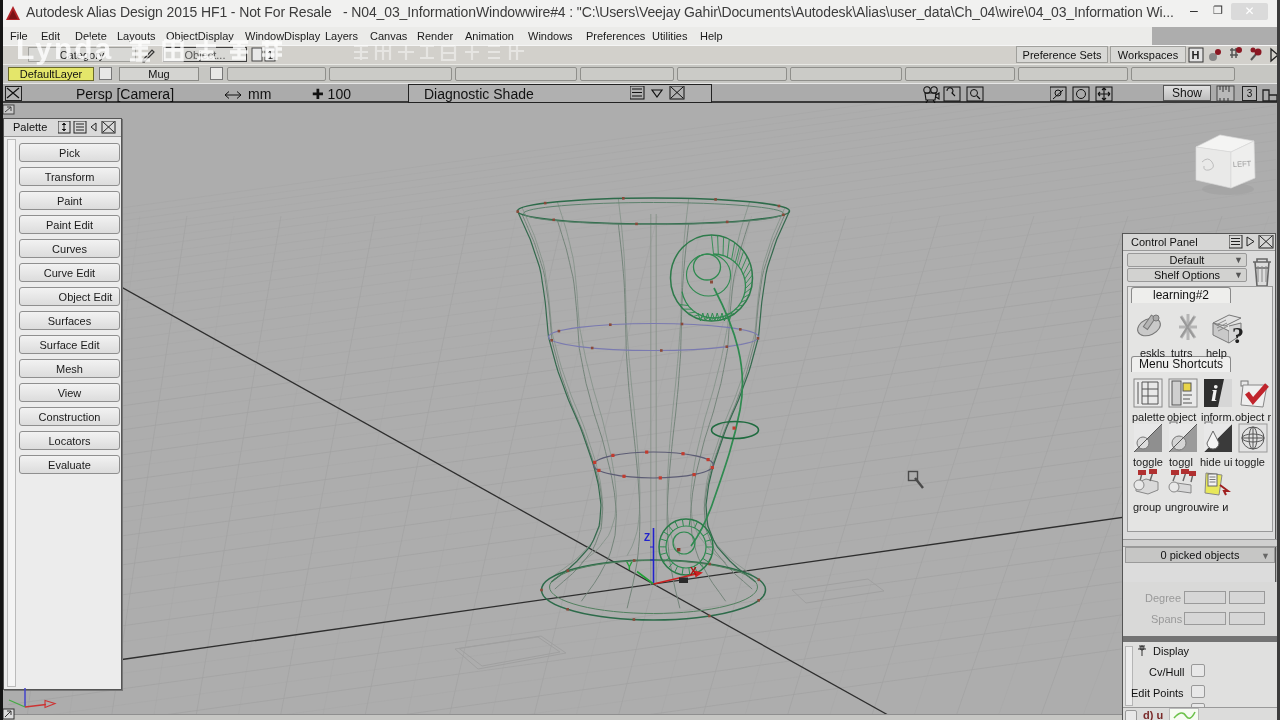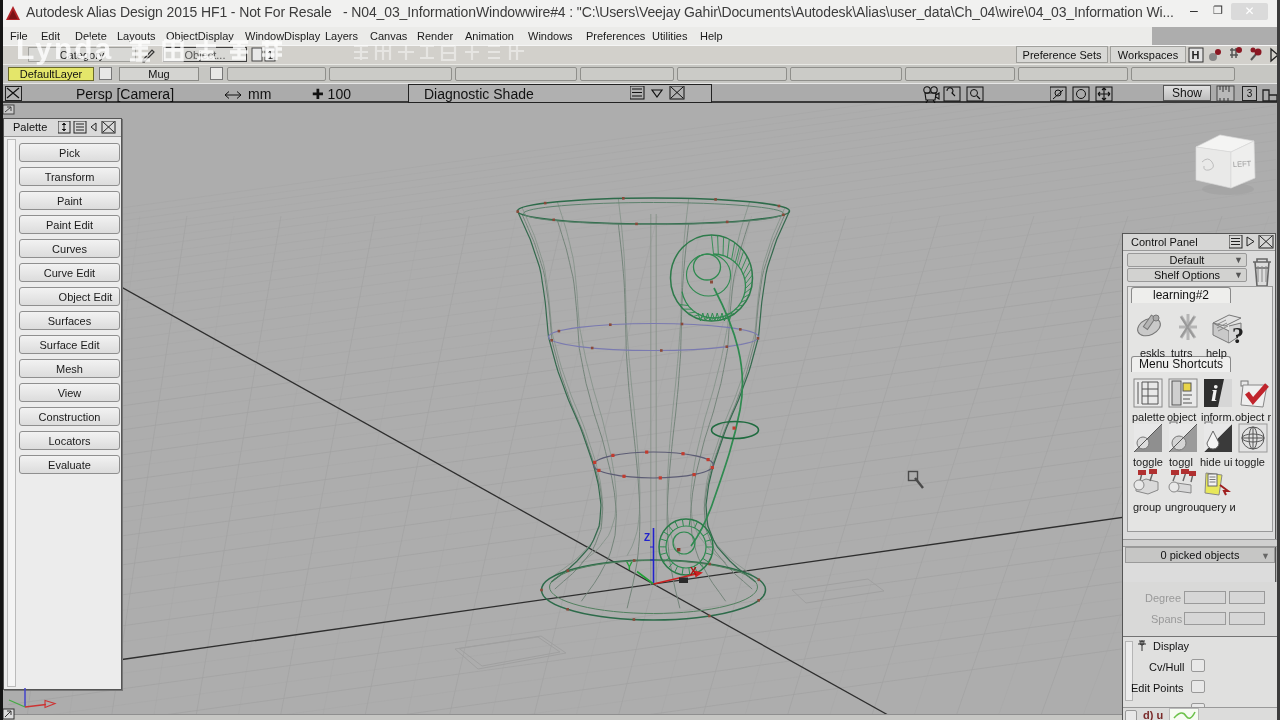--- a/index.html
+++ b/index.html
@@ -559,35 +559,35 @@
  <span class="ilabel" style="left:9px;top:177px;">palette</span>
  <span class="ilabel" style="left:44px;top:177px;">object</span>
  <span class="ilabel" style="left:78px;top:177px;">inform.</span>
  <span class="ilabel" style="left:112px;top:177px;">object r</span>
  <span class="ilabel" style="left:10px;top:222px;">toggle</span>
  <span class="ilabel" style="left:46px;top:222px;">toggl</span>
  <span class="ilabel" style="left:77px;top:222px;">hide ui</span>
  <span class="ilabel" style="left:112px;top:222px;">toggle</span>
  <span class="ilabel" style="left:10px;top:267px;">group</span>
  <span class="ilabel" style="left:42px;top:267px;">ungrou</span>
- <span class="ilabel" style="left:76px;top:267px;">query и</span>
+ <span class="ilabel" style="left:76px;top:267px;">wire и</span>
 
  <div style="position:absolute;left:0px;top:305px;width:154px;height:8px;background:#cfcfcf;border-top:1px solid #999;border-bottom:1px solid #999;"></div>
  <div style="position:absolute;left:2px;top:313px;width:150px;height:16px;background:#c6c6c5;border:1px solid #9a9a9a;text-align:center;line-height:15px;">0 picked objects<span style="position:absolute;right:4px;top:1px;font-size:9px;color:#666;">▼</span></div>
 
  <div style="position:absolute;left:0;top:348px;width:154px;height:56px;background:#d9d9d8;">
    <span style="position:absolute;left:22px;top:10px;color:#999;">Degree</span>
    <div class="nbox" style="left:61px;top:9px;"></div>
    <div class="nbox" style="left:106px;top:9px;width:36px;"></div>
    <span style="position:absolute;left:28px;top:31px;color:#999;">Spans</span>
    <div class="nbox" style="left:61px;top:30px;"></div>
    <div class="nbox" style="left:106px;top:30px;width:36px;"></div>
  </div>
 
- <div style="position:absolute;left:0;top:402px;width:154px;height:72px;background:#e0e0df;border-top:1px solid #737373;">
+ <div style="position:absolute;left:0;top:402px;width:154px;height:72px;background:#e0e0df;border-top:6px solid #737373;">
    <div style="position:absolute;left:2px;top:4px;width:8px;height:60px;background:#ececec;border:1px solid #b5b5b5;"></div>
    <svg width="12" height="12" style="position:absolute;left:13px;top:3px;">
         <path d="M6,1 v10 M2,4 h8 M3,1 l6,0" stroke="#333" fill="none"></path>
         <circle cx="6" cy="3" r="2" fill="none" stroke="#333"></circle>
       </svg>
    <span style="position:absolute;left:30px;top:3px;">Display</span>
    <span style="position:absolute;left:26px;top:24px;">Cv/Hull</span>
    <div class="ckbox" style="left:68px;top:22px;"></div>
    <span style="position:absolute;left:8px;top:45px;">Edit Points</span>
    <div class="ckbox" style="left:68px;top:43px;"></div>

